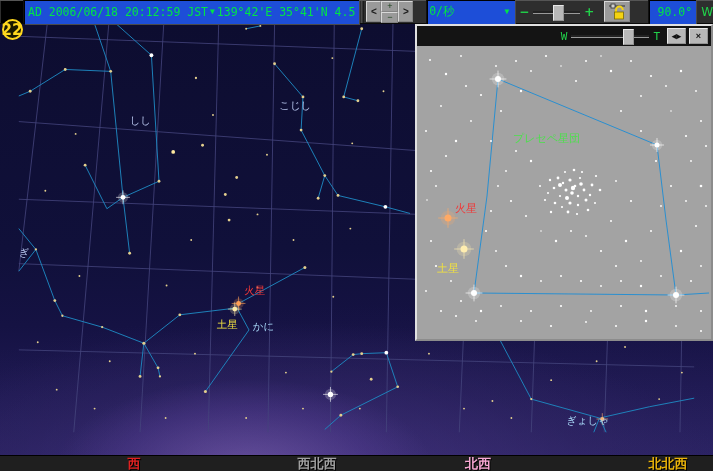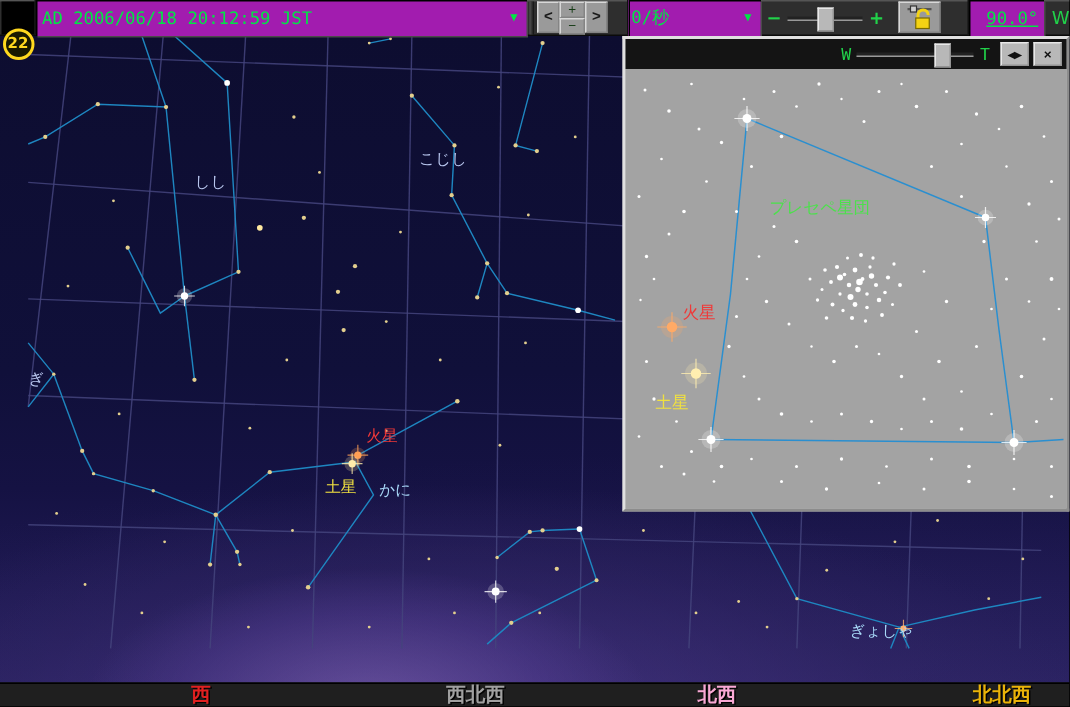--- a/index.html
+++ b/index.html
@@ -7,23 +7,23 @@
        font-family:"DejaVu Sans",sans-serif;user-select:none;}
 
   
   #toolbar{position:absolute;left:0;top:0;width:713px;height:24px;
            background:#2e2e2e;border-bottom:1px solid #0a0a0a;
            box-shadow:inset 0 1px 0 #555;
            display:flex;align-items:center;box-sizing:border-box;z-index:40;}
   .clock-icon{width:22px;height:22px;margin-left:1px;background:#000;
               display:flex;align-items:center;justify-content:center;flex:0 0 auto;}
   .clock-ring{width:17px;height:17px;border-radius:50%;border:2px solid #ffd81e;
-              background:#1a1a00;color:#ffd81e;font-size:10px;font-weight:bold;
+              background:#1a1a00;color:#ffd81e;font-size:15px;font-weight:bold;
               display:flex;align-items:center;justify-content:center;margin-top:36px;}
-  .lcd{background:#a21caf;height:20px;display:flex;align-items:center;
+  .lcd{background:#1d4ed8;height:20px;display:flex;align-items:center;
        box-shadow:inset 1px 1px 0 #000, -1px -1px 0 #101010, 1px 1px 0 #4a4a4a;
        color:#00e645;font-family:"DejaVu Sans Mono",monospace;font-size:11.5px;
        white-space:nowrap;padding:12px 4px;box-sizing:border-box;}
   #main-lcd{width:338px;margin-left:1px;justify-content:space-between;}
   .dd{color:#00e645;font-size:8px;padding:0 2px;cursor:pointer;}
   .sep{width:3px;height:22px;margin:0 2px;
        background:linear-gradient(90deg,#555,#111);flex:0 0 auto;}
   .navpad{display:flex;align-items:center;height:22px;}
   .nb{width:15px;height:21px;background:#9a9a9a;border:1px outset #d8d8d8;
       color:#1a1a1a;font-size:10px;font-weight:bold;line-height:18px;
@@ -34,21 +34,21 @@
   #speed-lcd{width:88px;margin-left:14px;justify-content:flex-end;gap:48px;}
   .green{color:#21d24a;font-size:12px;font-weight:bold;margin:0 4px;}
   .slider{position:relative;width:52px;height:16px;cursor:pointer;}
   .slider .track{position:absolute;left:0;right:0;top:7px;height:2px;
        background:#222;border-bottom:1px solid #999;}
   .slider .thumb{position:absolute;top:1px;width:9px;height:14px;
        background:#b8b8b8;border:1px outset #e8e8e8;cursor:pointer;}
   .lock-btn{width:28px;height:21px;margin-left:6px;background:#9a9a9a;
        border:1px outset #d8d8d8;padding:0;cursor:pointer;
        display:flex;align-items:center;justify-content:center;}
-  #fov-lcd{width:52px;margin-left:19px;justify-content:flex-end;text-decoration:underline;}
+  #fov-lcd{width:52px;margin-left:19px;justify-content:flex-end;}
   #edge-w{color:#21d24a;font-size:12px;margin-left:5px;}
 
   
   #sky{position:absolute;left:0;top:24px;width:713px;height:431px;z-index:1;
     background:
       radial-gradient(ellipse 250px 120px at 245px 445px, rgba(150,118,200,.45), rgba(96,70,160,.3) 50%, rgba(0,0,0,0) 75%),
       radial-gradient(ellipse 560px 220px at 300px 470px, rgba(84,62,145,.55), rgba(52,40,104,.35) 55%, rgba(0,0,0,0) 78%),
       radial-gradient(ellipse 900px 300px at 420px 520px, rgba(58,45,110,.45), rgba(0,0,0,0) 80%),
       linear-gradient(180deg,#0d0d30 0%,#10103a 52%,#151243 70%,#1d1850 84%,#272060 100%);
     cursor:crosshair;}
@@ -77,20 +77,21 @@
 
 <div id="app">
 
   <div id="toolbar">
     <div class="clock-icon">
       <div class="clock-ring">22</div>
     </div>
     <div class="lcd" id="main-lcd">
       <span>AD 2006/06/18 20:12:59 JST</span>
       <span class="dd">▼</span>
+      <span>139°42'E 35°41'N 4.5</span>
     </div>
     <div class="sep"></div>
     <div class="navpad">
       <button class="nb">&lt;</button>
       <div class="pm">
         <button>+</button>
         <button>−</button>
       </div>
       <button class="nb">&gt;</button>
     </div>

